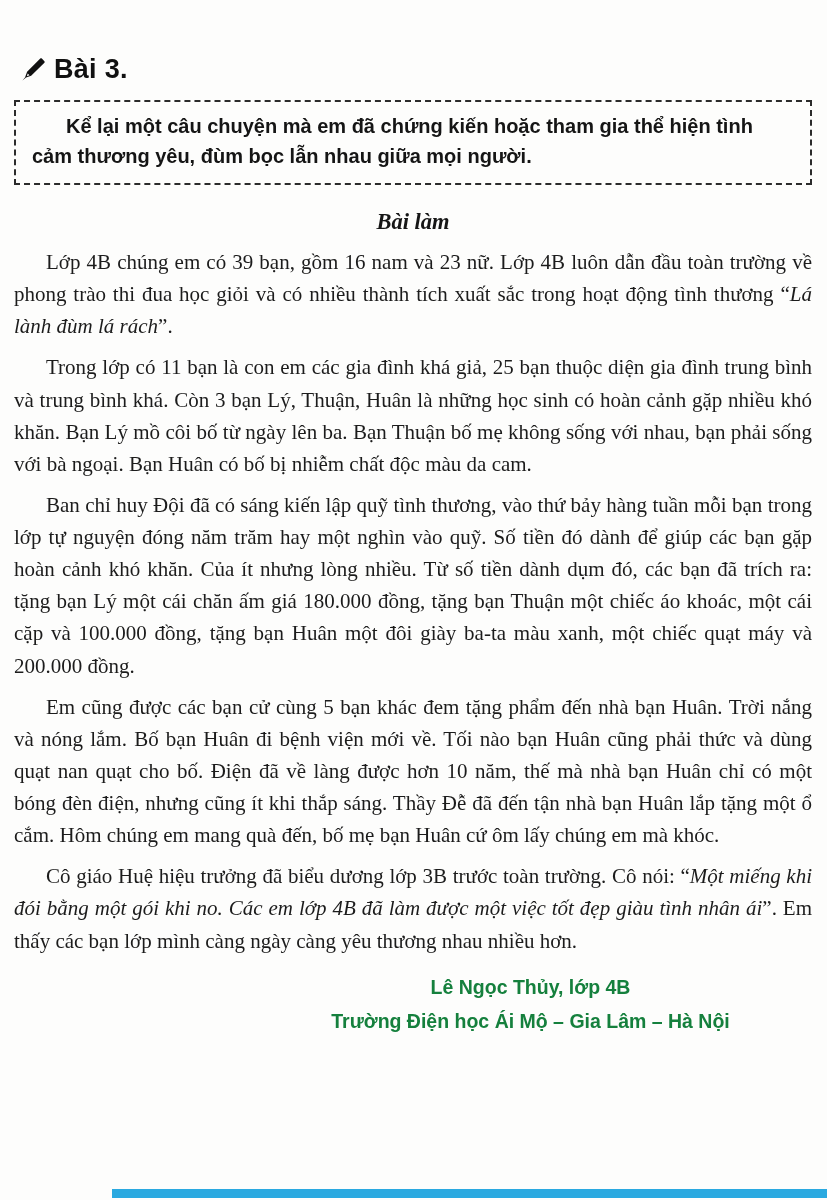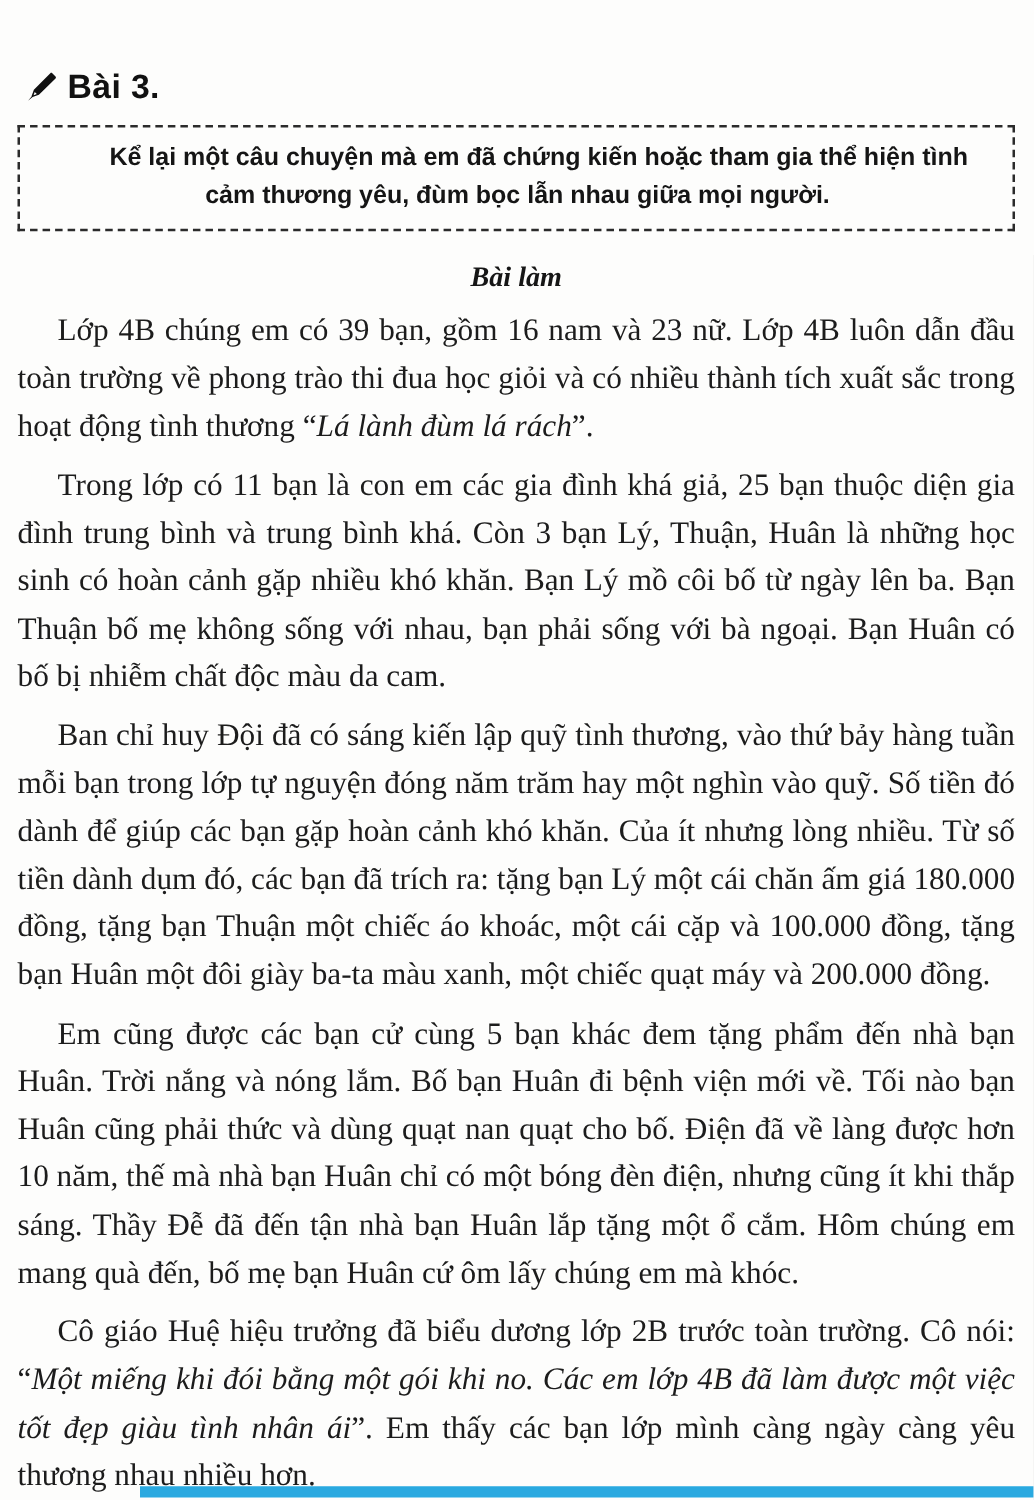--- a/index.html
+++ b/index.html
@@ -30,34 +30,33 @@
     margin: 0 0 13px 0;
   }
   .prompt-text {
     margin: 0;
     font-family: "Liberation Sans", "DejaVu Sans", sans-serif;
     font-weight: bold;
     font-size: 20px;
     line-height: 1.5;
     text-indent: 34px;
     color: #151515;
-    text-align: center;
   }
   .essay-heading {
     text-align: center;
     font-family: "Liberation Serif", "DejaVu Serif", serif;
     font-style: italic;
     font-weight: bold;
     font-size: 22.5px;
     margin: 24px 0 11px 0;
     color: #161616;
   }
   .para {
     margin: 0 0 9px 0;
-    font-size: 25px;
+    font-size: 21px;
     line-height: 1.53;
     text-align: justify;
     text-indent: 32px;
   }
   .para i { font-style: italic; }
   .signature {
     margin: 13px 0 0 235px;
     text-align: center;
     font-family: "Liberation Sans", "DejaVu Sans", sans-serif;
     font-weight: bold;
@@ -92,21 +91,21 @@
   <h3 class="essay-heading">Bài làm</h3>
 
   <p class="para"><span>Lớp 4B chúng em có 39 bạn, gồm 16 nam và 23 nữ. Lớp 4B luôn dẫn đầu toàn trường về phong trào thi đua học giỏi và có nhiều thành tích xuất sắc trong hoạt động tình thương “</span><i>Lá lành đùm lá rách</i><span>”.</span></p>
 
   <p class="para"><span>Trong lớp có 11 bạn là con em các gia đình khá giả, 25 bạn thuộc diện gia đình trung bình và trung bình khá. Còn 3 bạn Lý, Thuận, Huân là những học sinh có hoàn cảnh gặp nhiều khó khăn. Bạn Lý mồ côi bố từ ngày lên ba. Bạn Thuận bố mẹ không sống với nhau, bạn phải sống với bà ngoại. Bạn Huân có bố bị nhiễm chất độc màu da cam.</span><i></i><span></span></p>
 
   <p class="para"><span>Ban chỉ huy Đội đã có sáng kiến lập quỹ tình thương, vào thứ bảy hàng tuần mỗi bạn trong lớp tự nguyện đóng năm trăm hay một nghìn vào quỹ. Số tiền đó dành để giúp các bạn gặp hoàn cảnh khó khăn. Của ít nhưng lòng nhiều. Từ số tiền dành dụm đó, các bạn đã trích ra: tặng bạn Lý một cái chăn ấm giá 180.000 đồng, tặng bạn Thuận một chiếc áo khoác, một cái cặp và 100.000 đồng, tặng bạn Huân một đôi giày ba-ta màu xanh, một chiếc quạt máy và 200.000 đồng.</span><i></i><span></span></p>
 
   <p class="para"><span>Em cũng được các bạn cử cùng 5 bạn khác đem tặng phẩm đến nhà bạn Huân. Trời nắng và nóng lắm. Bố bạn Huân đi bệnh viện mới về. Tối nào bạn Huân cũng phải thức và dùng quạt nan quạt cho bố. Điện đã về làng được hơn 10 năm, thế mà nhà bạn Huân chỉ có một bóng đèn điện, nhưng cũng ít khi thắp sáng. Thầy Đễ đã đến tận nhà bạn Huân lắp tặng một ổ cắm. Hôm chúng em mang quà đến, bố mẹ bạn Huân cứ ôm lấy chúng em mà khóc.</span><i></i><span></span></p>
 
-  <p class="para"><span>Cô giáo Huệ hiệu trưởng đã biểu dương lớp 2B trước toàn trường. Cô nói: “</span><i>Một miếng khi đói bằng một gói khi no. Các em lớp 4B đã làm được một việc tốt đẹp giàu tình nhân ái</i><span>”. Em thấy các bạn lớp mình càng ngày càng yêu thương nhau nhiều hơn.</span></p>
+  <p class="para"><span>Cô giáo Huệ hiệu trưởng đã biểu dương lớp 3B trước toàn trường. Cô nói: “</span><i>Một miếng khi đói bằng một gói khi no. Các em lớp 4B đã làm được một việc tốt đẹp giàu tình nhân ái</i><span>”. Em thấy các bạn lớp mình càng ngày càng yêu thương nhau nhiều hơn.</span></p>
 
   <div class="signature">
     <div>Lê Ngọc Thủy, lớp 4B</div>
     <div>Trường Điện học Ái Mộ – Gia Lâm – Hà Nội</div>
   </div>
 
   <div class="accent-bar" style="background: rgb(42, 169, 224);"></div>
 
 </div>
 

